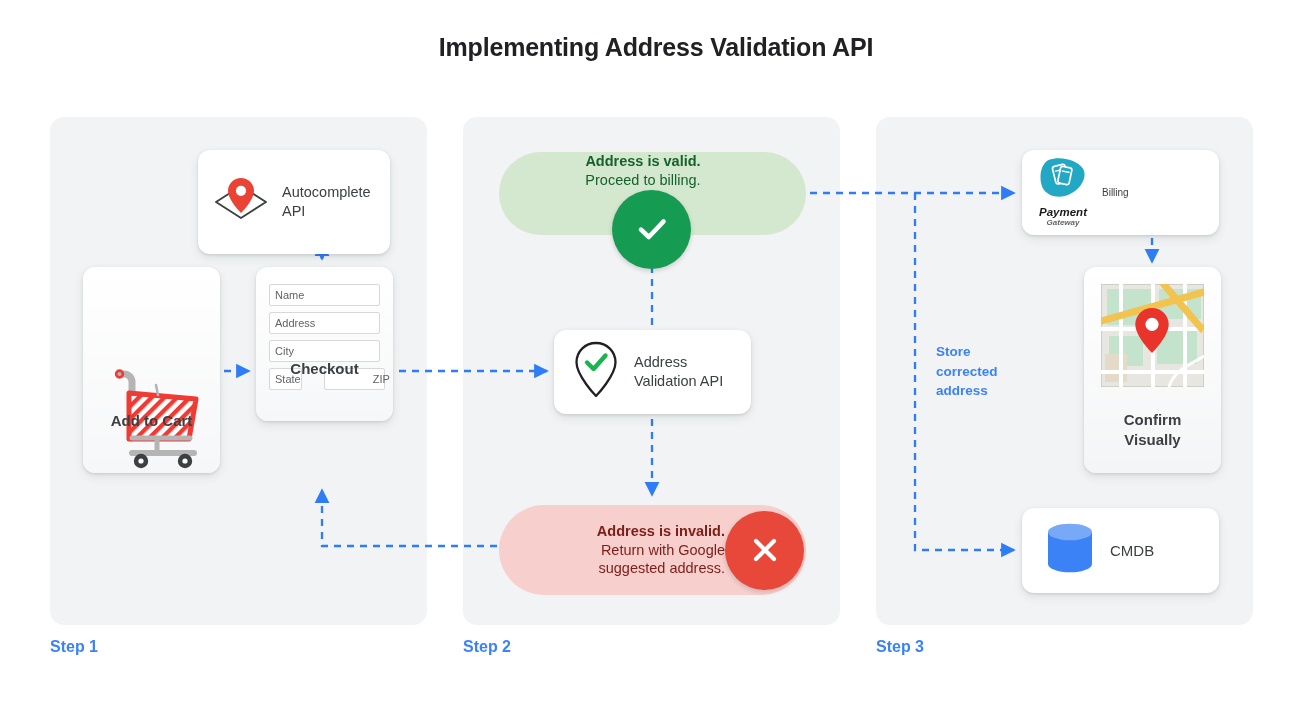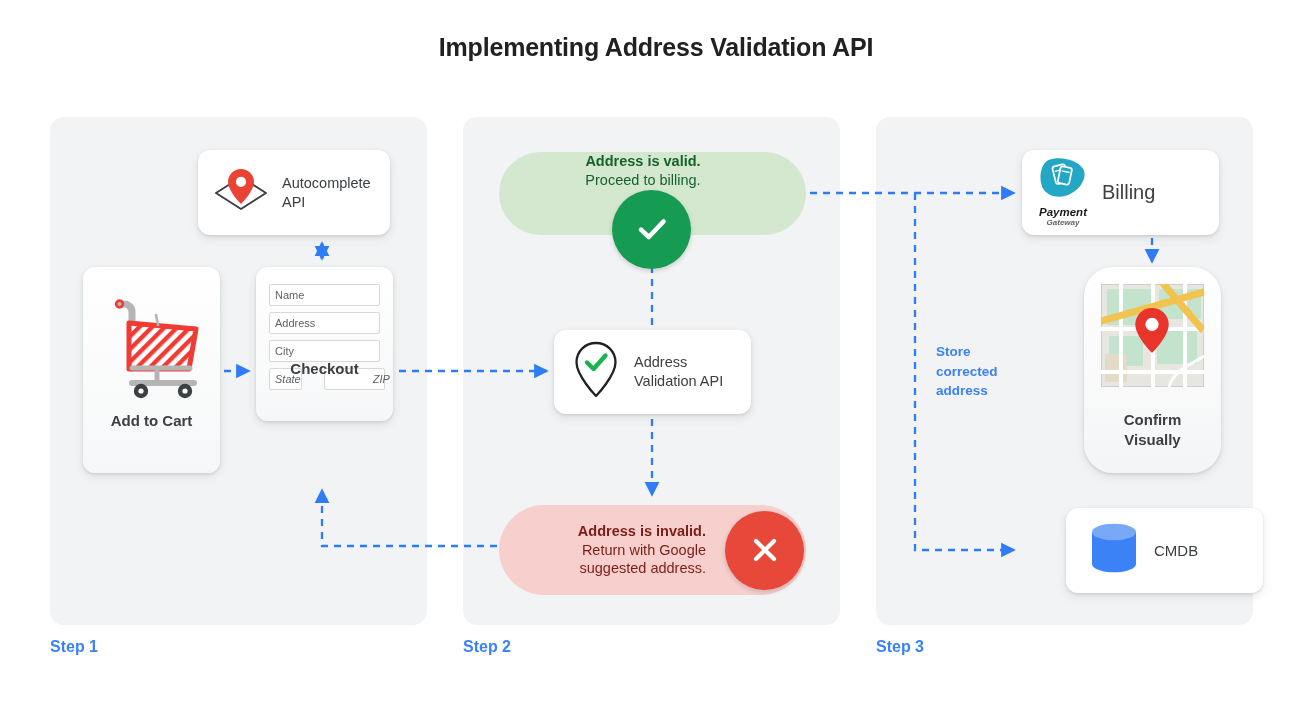--- a/index.html
+++ b/index.html
@@ -39,50 +39,50 @@
   
   .card {
     position: absolute;
     background: #ffffff;
     border-radius: 12px;
     box-shadow: 0 1px 3px rgba(60,64,67,.16), 0 4px 10px rgba(60,64,67,.10);
   }
 
   
   #card-autocomplete {
-    left: 198px; top: 150px; width: 192px; height: 85px;
+    left: 198px; top: 150px; width: 192px; height: 104px;
     display: flex; align-items: center; gap: 10px; padding: 0 14px 0 12px;
   }
   #card-autocomplete .txt { font-size: 14.5px; color: #3c4043; line-height: 1.28; }
 
   #card-addtocart {
     left: 83px; top: 267px; width: 137px; height: 206px;
     display: flex; flex-direction: column; align-items: center;
-    justify-content: flex-start; padding-top: 14px;
+    justify-content: flex-end; padding-top: 14px;
     background: linear-gradient(#ffffff 0%, #f6f7f8 100%);
   }
   #card-addtocart .cap {
     position: absolute; bottom: 44px; left: 0; width: 100%;
     text-align: center; font-size: 15px; font-weight: 700; color: #3c4043;
   }
 
   #card-checkout {
     left: 256px; top: 267px; width: 137px; height: 154px;
     background: linear-gradient(#ffffff 0%, #f6f7f8 100%);
   }
   #card-checkout .fields {
     position: absolute; left: 13px; top: 17px; width: 111px;
   }
   .field {
     height: 22px; border: 1px solid #d6d8da; border-radius: 2px;
     background: #fff; font-size: 11px; color: #5f6368;
     display: flex; align-items: center; padding-left: 5px;
     margin-bottom: 6px;
   }
-  .field-row { display: flex; gap: 22px; font-style: italic; }
+  .field-row { display: flex; gap: 22px; }
   .field-row .f-state { width: 43px; }
   .field-row .f-zip { width: 61px; padding-left: 48px; }
   #card-checkout .cap {
     position: absolute; bottom: 44px; left: 0; width: 100%;
     text-align: center; font-size: 15px; font-weight: 700; color: #3c4043;
   }
 
   
   .pill {
     position: absolute; border-radius: 48px;
@@ -95,21 +95,21 @@
   }
   #pill-valid .ptxt {
     flex: 1; text-align: right; padding-right: 19px;
     font-size: 14.5px; color: #16622c; line-height: 1.3;
   }
   #pill-invalid {
     left: 499px; top: 505px; width: 307px; height: 90px;
     background: #f7cfcd;
   }
   #pill-invalid .ptxt {
-    flex: 1; text-align: right; padding-right: 19px;
+    flex: 1; text-align: right; 
     font-size: 14.5px; color: #7d1d17; line-height: 1.3;
   }
   .ptxt b { font-weight: 700; }
 
   .badge {
     width: 79px; height: 79px; border-radius: 50%;
     display: flex; align-items: center; justify-content: center;
     margin-right: 2px; flex: none;
     box-shadow: 0 2px 5px rgba(0,0,0,.16);
   }
@@ -120,36 +120,35 @@
     left: 554px; top: 330px; width: 197px; height: 84px;
     display: flex; align-items: center; gap: 12px; padding-left: 16px;
   }
   #card-validation .txt { font-size: 14.5px; color: #3c4043; line-height: 1.28; }
 
   
   #card-billing {
     left: 1022px; top: 150px; width: 197px; height: 85px;
     display: flex; align-items: center; gap: 14px; padding-left: 16px;
   }
-  #card-billing .txt { font-size: 20px; color: #3c4043; }
+  #card-billing .txt { font-size: 10px; color: #3c4043; }
 
   #card-confirm {
     left: 1084px; top: 267px; width: 137px; height: 206px;
     background: linear-gradient(#ffffff 0%, #f4f5f6 100%);
-    border-radius: 29px;
   }
   #card-confirm .cap {
     position: absolute; left: 0; bottom: 24px; width: 100%;
     text-align: center; font-size: 15px; font-weight: 700;
     color: #3c4043; line-height: 1.3;
   }
 
   #card-cmdb {
     left: 1022px; top: 508px; width: 197px; height: 85px;
-    display: flex; align-items: center; gap: 14px; padding-left: 22px; margin-left: 44px;
+    display: flex; align-items: center; gap: 14px; padding-left: 22px;
   }
   #card-cmdb .txt { font-size: 15px; color: #3c4043; }
 
   #store-note {
     position: absolute; left: 936px; top: 342px; width: 96px;
     font-size: 13.5px; font-weight: 700; color: #3b82f6; line-height: 1.45;
   }
 
   
   .conn { position: absolute; }

